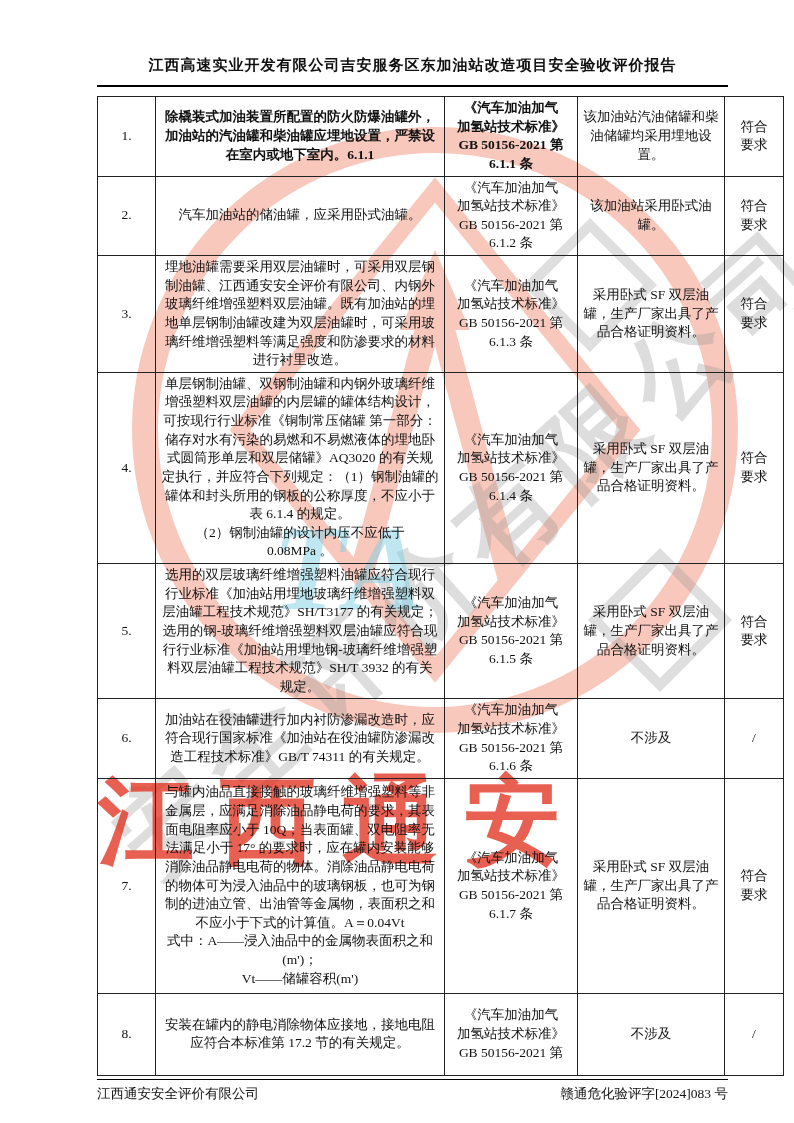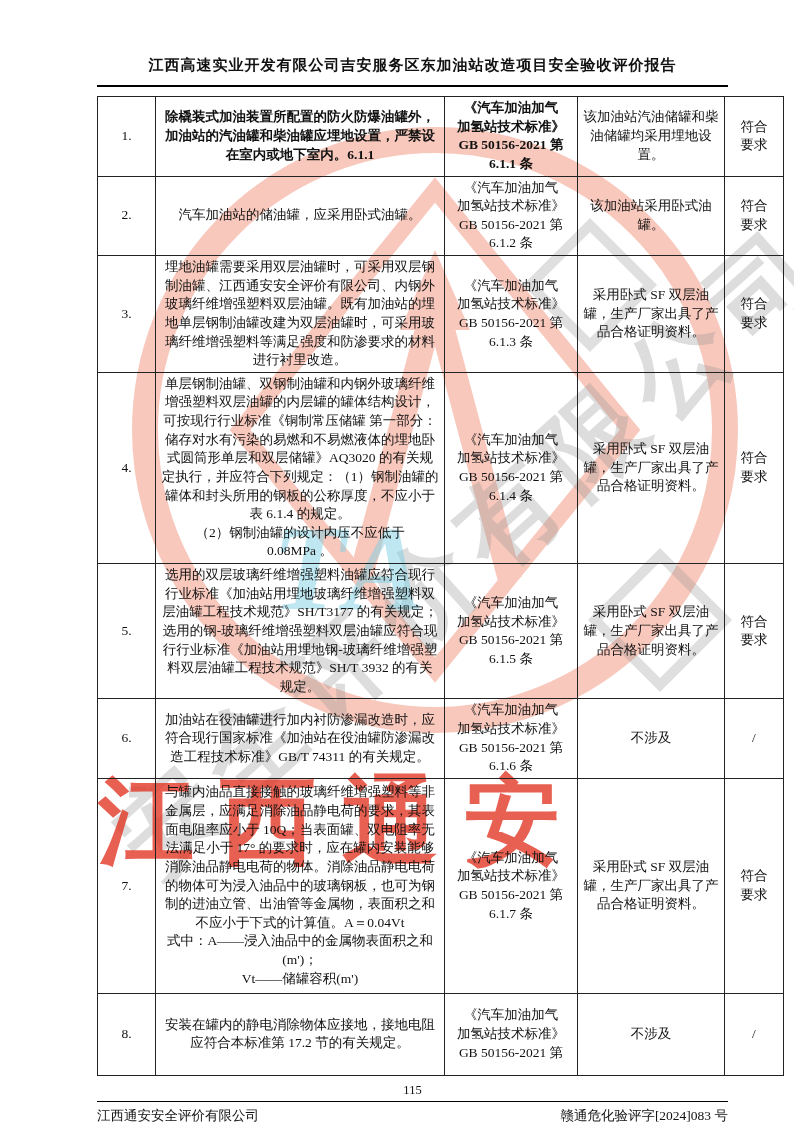--- a/index.html
+++ b/index.html
@@ -180,21 +180,20 @@
           <td class="c-req pre">安装在罐内的静电消除物体应接地，接地电阻应符合本标准第 17.2 节的有关规定。</td>
           <td class="c-std pre">《汽车加油加气
 加氢站技术标准》
 GB 50156-2021 第</td>
           <td class="c-sit pre">不涉及</td>
           <td class="c-res pre">/</td>
         </tr>
       </tbody>
     </table>
 
-    <div class="pagenum">115</div>
     <div class="footer-rule"></div>
     <div class="footer">
       <span>江西通安安全评价有限公司</span>
       <span>赣通危化验评字[2024]083 号</span>
     </div>
 
   </div>
 </div>
 
 </body></html>

